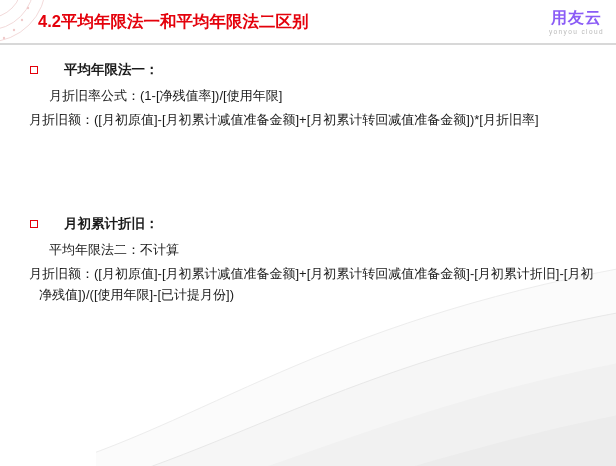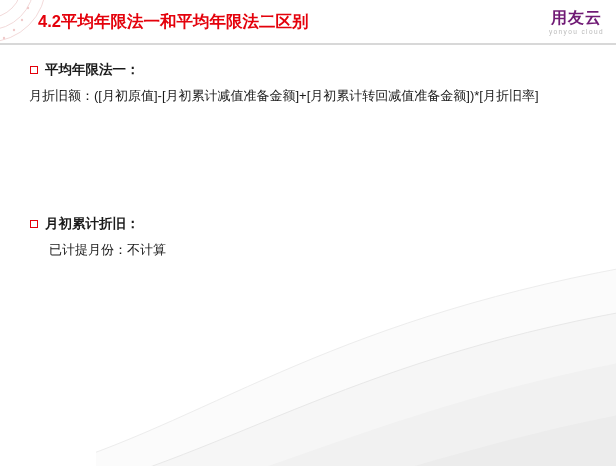--- a/index.html
+++ b/index.html
@@ -61,21 +61,21 @@
     white-space: nowrap;
   }
   .logo {
     position: absolute;
     right: 12px;
     top: 10px;
     text-align: center;
     line-height: 1;
   }
   .logo-main {
-    color: #701a75;
+    color: #8b5cf6;
     font-size: 16px;
     font-weight: bold;
     letter-spacing: 1px;
   }
   .logo-sub {
     margin-top: 3px;
     color: #b9b9b9;
     font-size: 6.5px;
     letter-spacing: 1.4px;
   }
@@ -104,20 +104,21 @@
     width: 616px;
   }
   .block-1 { top: 17px; }
   .block-2 { top: 171px; }
 
   .heading {
     display: flex;
     align-items: flex-start;
     padding-left: 30px;
     margin-bottom: 6px;
+    gap: 19px;
   }
   .bullet-square {
     width: 8px;
     height: 8px;
     border: 1.6px solid #e4010b;
     background: #ffffff;
     margin-top: 5px;
     margin-right: 7px;
     flex: none;
     box-sizing: border-box;
@@ -185,25 +186,27 @@
   </div>
   <div class="header-rule"></div>
 
   <div class="content">
 
     <div class="block block-1">
       <div class="heading">
         <span class="bullet-square"></span>
         <span class="heading-text">平均年限法一：</span>
       </div>
+      <div class="line line-gap">月折旧率公式：(1-[净残值率])/[使用年限]</div>
       <div class="line wrap line-gap">月折旧额：([月初原值]-[月初累计减值准备金额]+[月初累计转回减值准备金额])*[月折旧率]</div>
     </div>
 
     <div class="block block-2">
       <div class="heading">
         <span class="bullet-square"></span>
         <span class="heading-text">月初累计折旧：</span>
       </div>
-      <div class="line line-gap">已计提月份：不计算</div>
+      <div class="line line-gap">平均年限法二：不计算</div>
+      <div class="line wrap line-gap">月折旧额：([月初原值]-[月初累计减值准备金额]+[月初累计转回减值准备金额]-[月初累计折旧]-[月初净残值])/([使用年限]-[已计提月份])</div>
     </div>
 
   </div>
 </div>
 
 </body></html>

